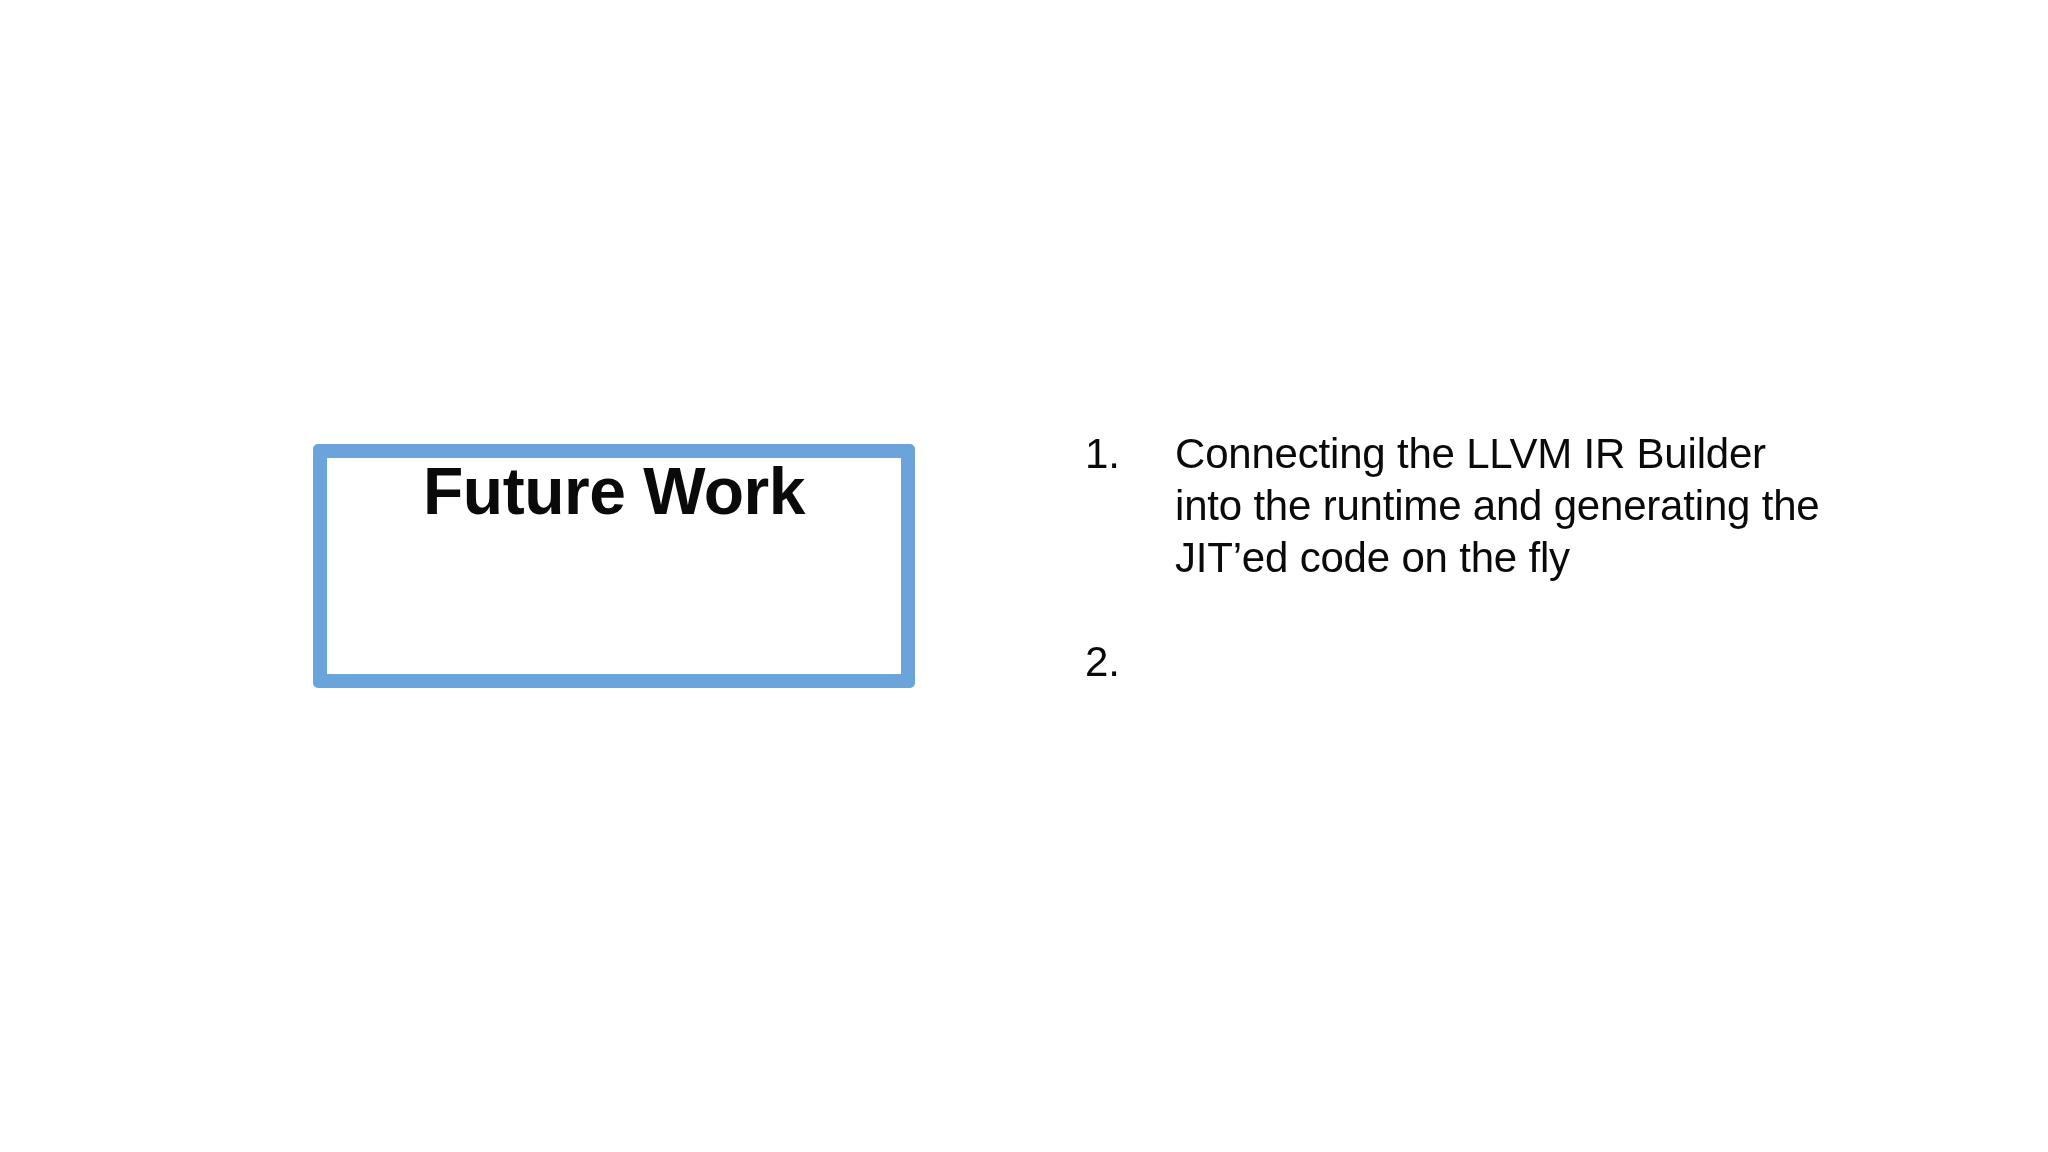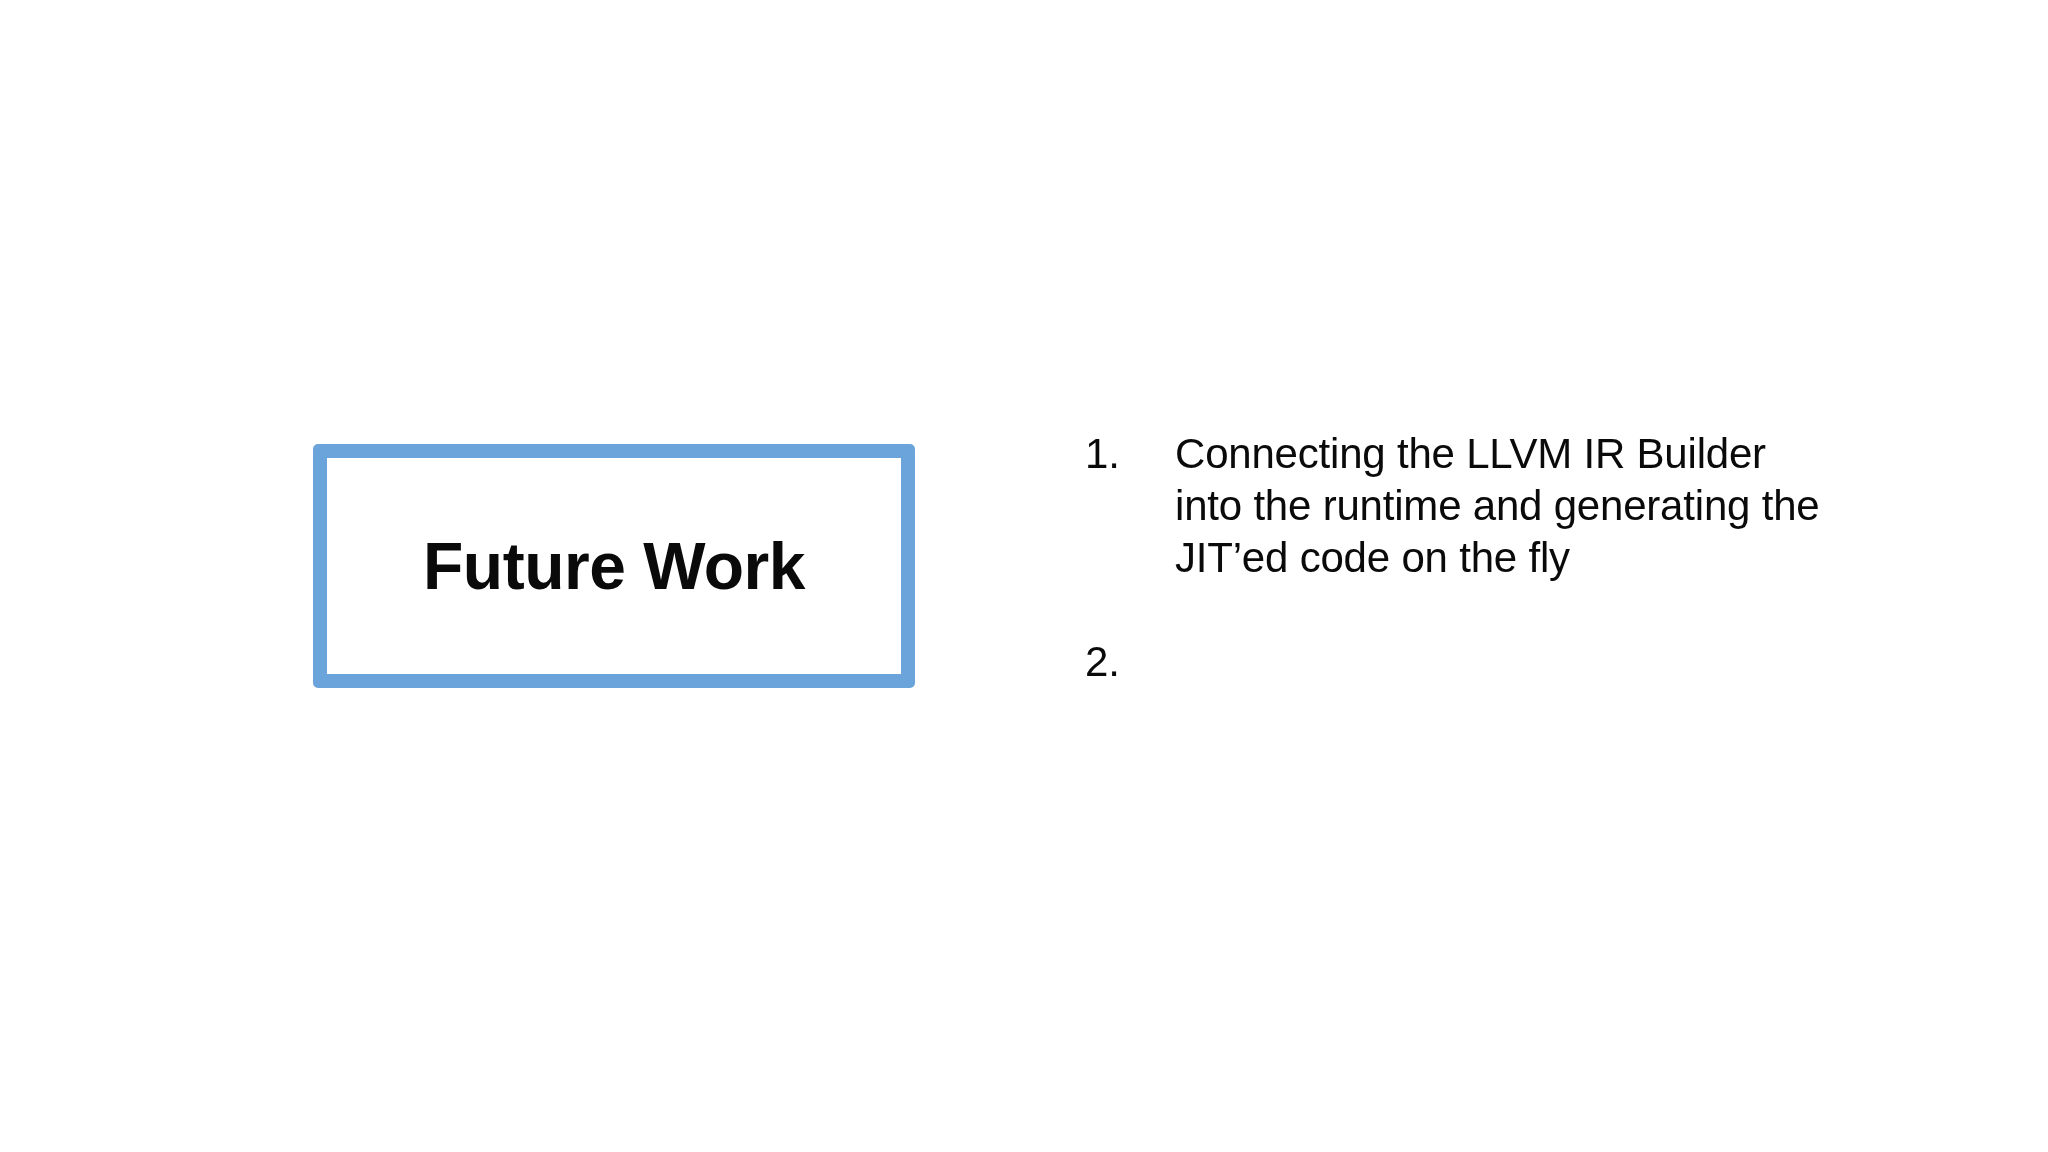--- a/index.html
+++ b/index.html
@@ -23,21 +23,21 @@
     position: absolute;
     left: 313px;
     top: 444px;
     width: 602px;
     height: 244px;
     box-sizing: border-box;
     border: 14px solid #6ba4da;
     border-radius: 5px;
     background: #ffffff;
     display: flex;
-    align-items: center;
+    align-items: flex-start;
     justify-content: center;
   }
 
   .title-card-text {
     font-family: "Liberation Sans", sans-serif;
     font-size: 66px;
     font-weight: 700;
     color: #0a0a0a;
     letter-spacing: -0.5px;
     line-height: 1;

